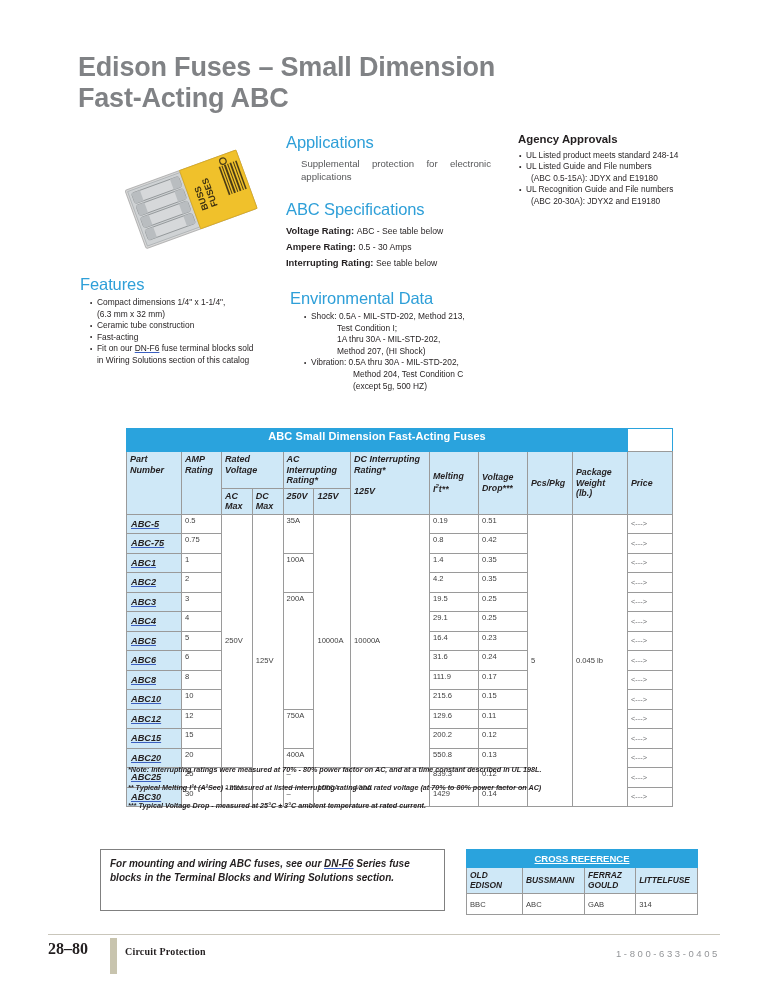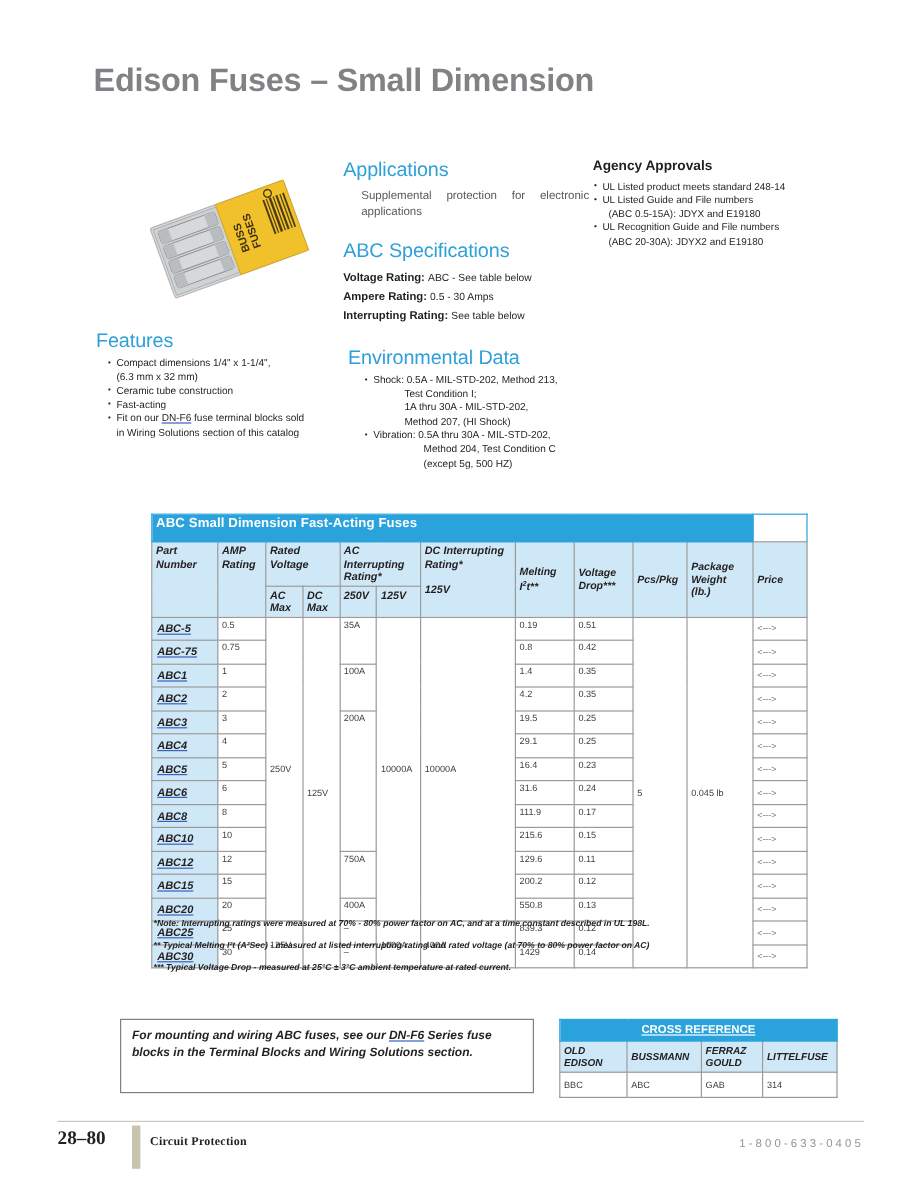--- a/index.html
+++ b/index.html
@@ -41,21 +41,21 @@
     margin-left:15px;
   }
 
   
   .specs { position:absolute; left:286px; top:200px; width:215px; }
   .specs .row { font-size:9.4px; line-height:16px; color:#231f20; }
   .specs .row b { font-weight:bold; }
   .specs .row span.v { font-size:8.6px; }
 
   
-  .agency { position:absolute; left:494px; top:133px; width:190px; }
+  .agency { position:absolute; left:518px; top:133px; width:190px; }
   .agency h3 { margin:0; font-size:11.4px; font-weight:bold; color:#231f20; }
   .agency ul { list-style:none; margin:5px 0 0 0; padding:0; }
   .agency li {
     font-size:8.3px; line-height:11.4px; color:#231f20;
     padding-left:8px; position:relative; margin-bottom:0px;
   }
   .agency li::before {
     content:"\2022"; position:absolute; left:1px; top:-0.5px; font-size:7px;
   }
   .agency li .cont { display:block; padding-left:5px; }
@@ -88,21 +88,21 @@
 
   
   .maintable {
     position:absolute; left:126px; top:428px; width:547px;
     border-collapse:collapse;
     border:1.6px solid #2aa3dd;
   }
   .maintable td, .maintable th { border:0.8px solid #9a9a9a; }
   .maintable .tbl-title {
     background:#2aa3dd; color:#ffffff; font-weight:bold;
-    font-size:11px; height:18px;
+    font-size:11px; text-align:center; height:18px;
     font-style:normal; letter-spacing:0.1px;
     border:0.8px solid #2aa3dd;
   }
   .maintable thead td {
     background:#cfe8f7; color:#231f20;
     font-style:italic; font-weight:bold; font-size:9px;
     line-height:10.5px; padding:2px 3px; vertical-align:top;
   }
   .maintable thead td.h2 { vertical-align:middle; font-size:8.8px; }
   .maintable tbody td {
@@ -177,20 +177,21 @@
     font-size:9.5px; color:#939598; letter-spacing:2.6px;
   }
 </style>
 </head>
 <body>
 
 <div class="page">
 
   <div class="title">
     <span>Edison Fuses – Small Dimension</span>
+    <span class="l2">Fast-Acting  ABC</span>
   </div>
 
   <div class="product-img">
     <svg width="160" height="122" viewBox="0 0 160 122">
       <g transform="rotate(-20 80 61)">
         <rect x="20" y="30" width="118" height="62" rx="2" fill="#d9d9d9" stroke="#b5b5b5" stroke-width="1"></rect>
         <rect x="22" y="32" width="56" height="58" fill="#cfd2d4" stroke="#a8acaf" stroke-width="0.7"></rect>
         <g fill="#d6d8da" stroke="#8c9093" stroke-width="0.8">
           <rect x="25" y="35" width="50" height="11" rx="2"></rect>
           <rect x="25" y="48" width="50" height="11" rx="2"></rect>

